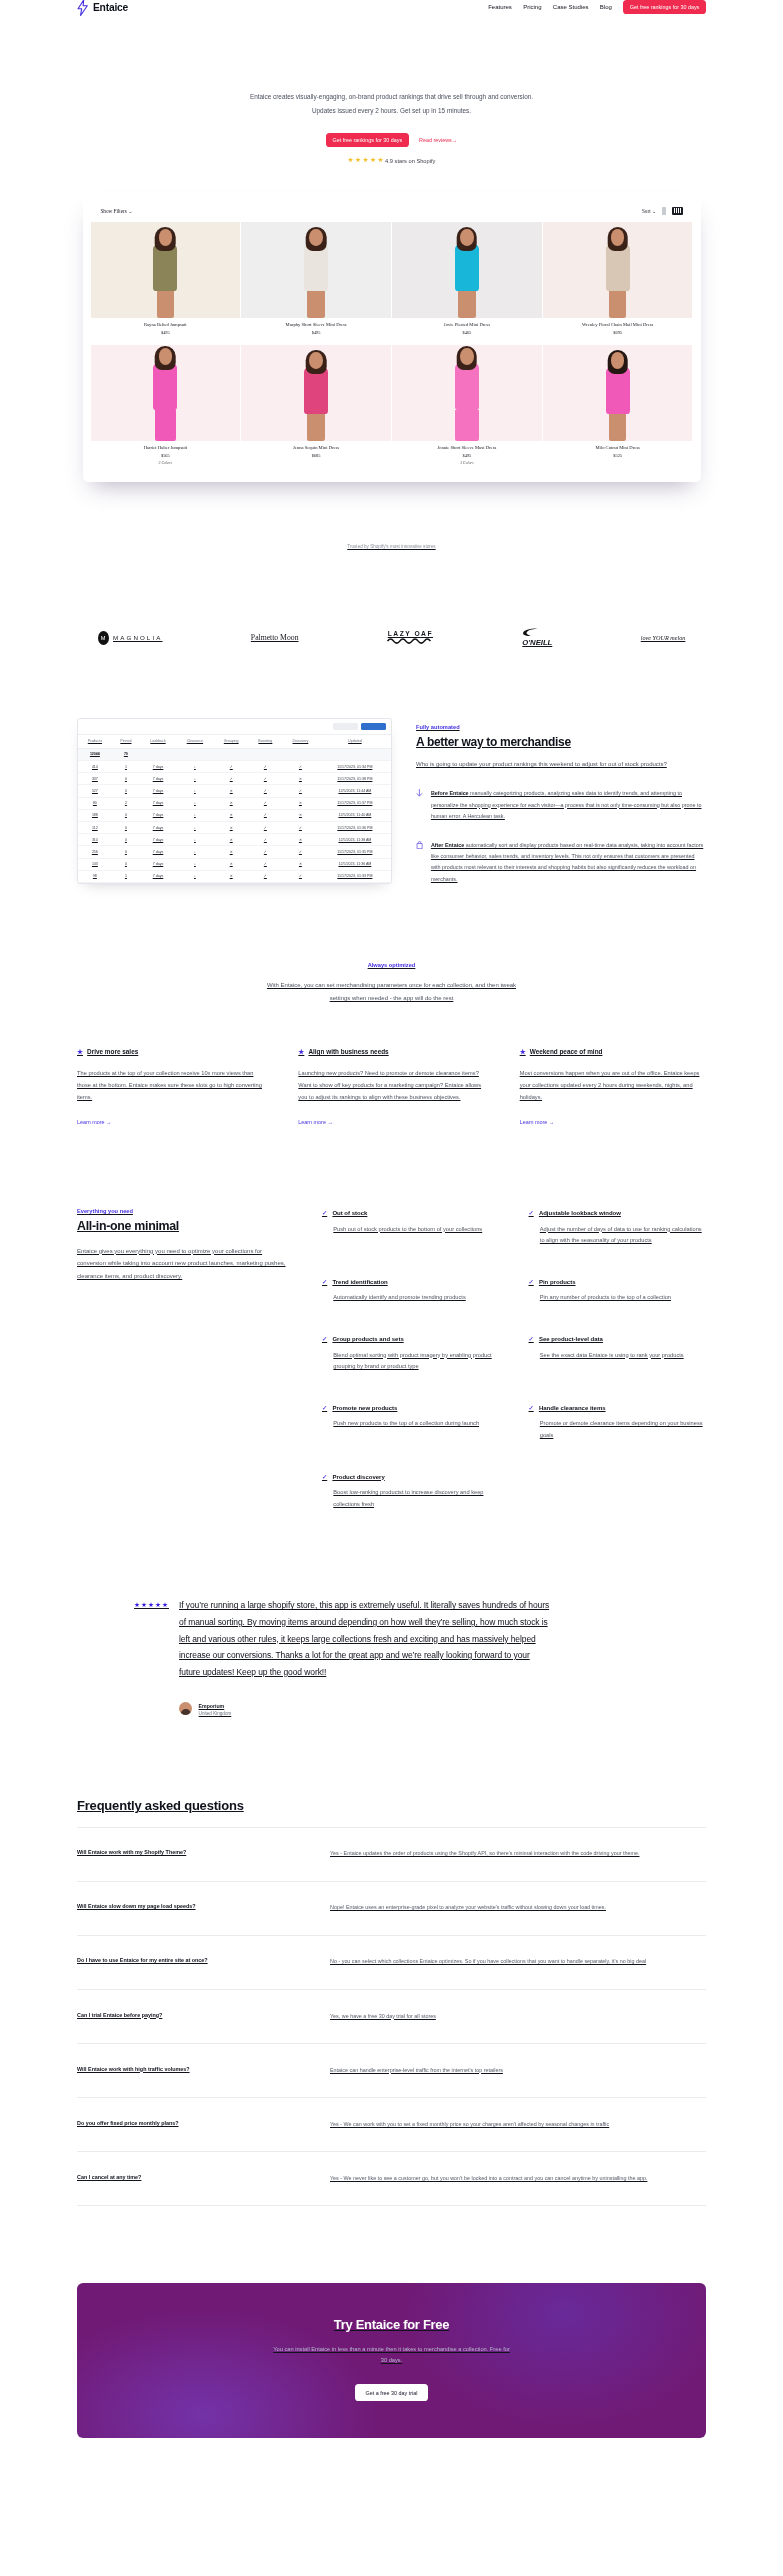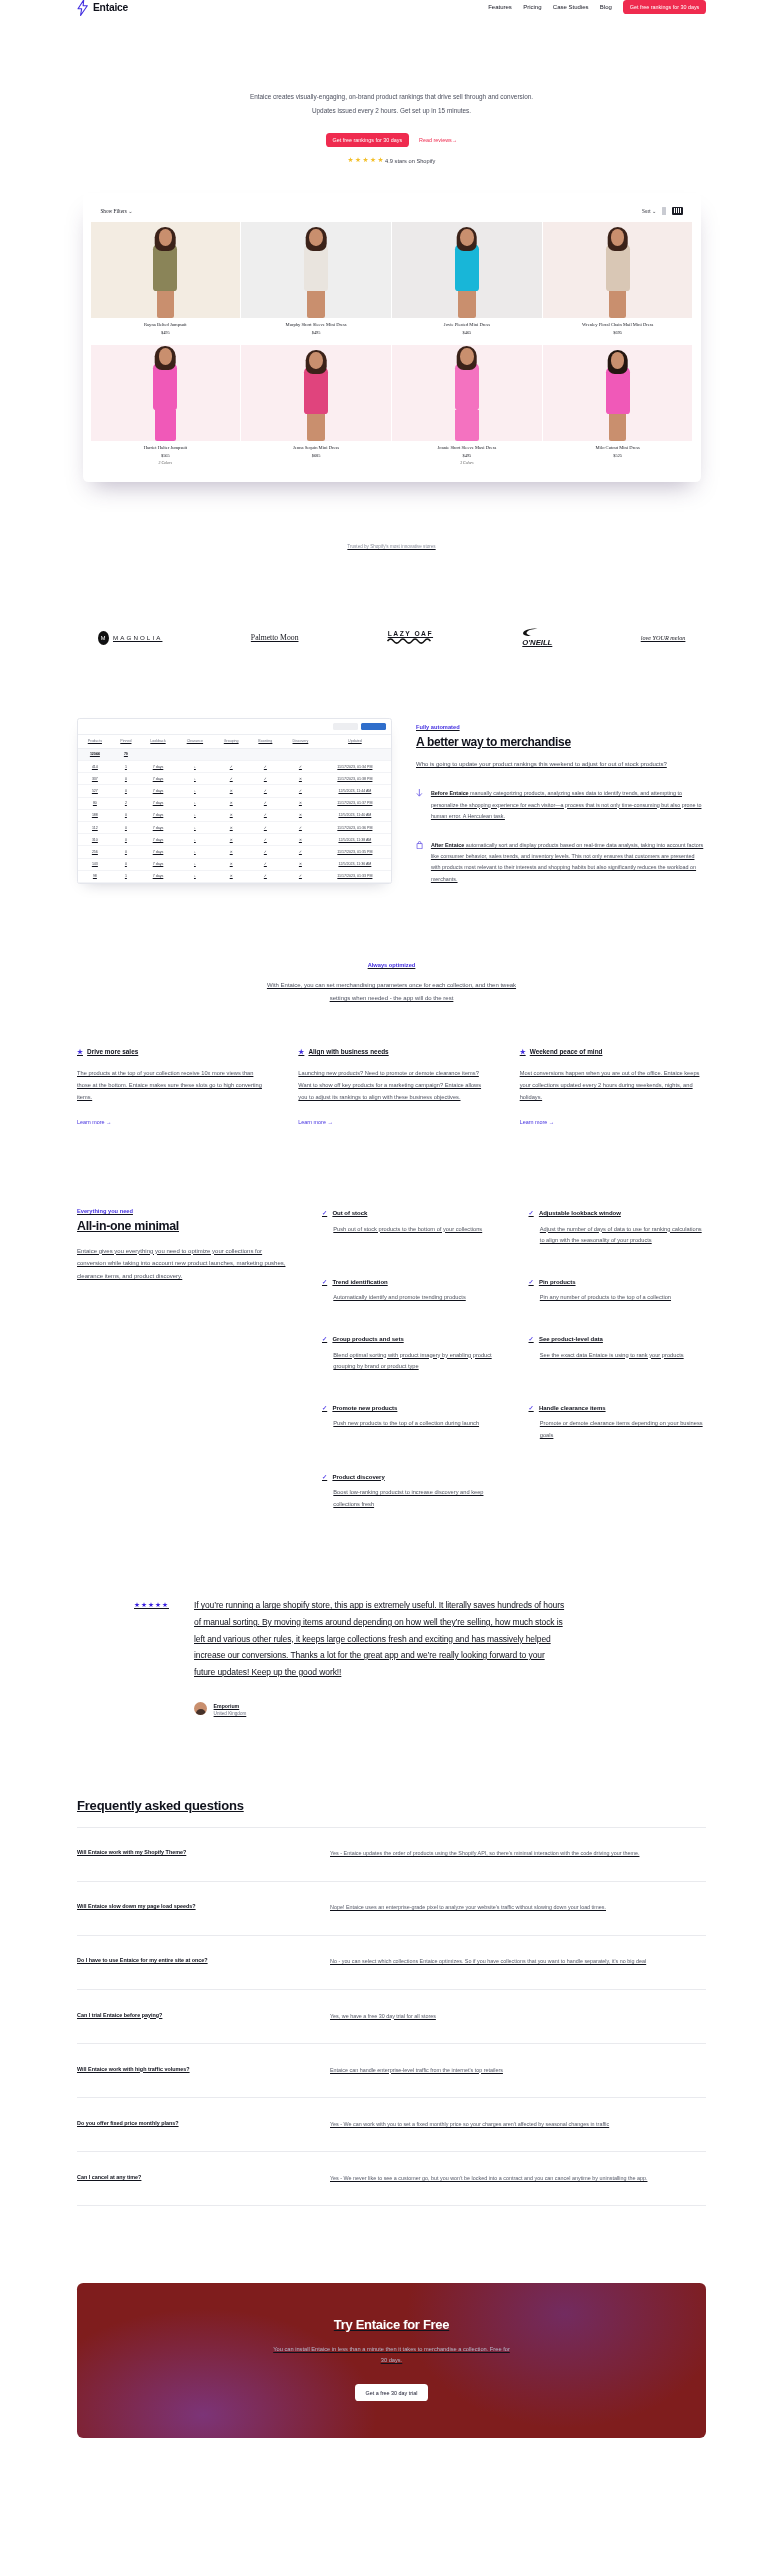--- a/index.html
+++ b/index.html
@@ -147,21 +147,21 @@
   .sec-platform { display:flex; gap: 31px; margin-top: 82px; align-items: flex-start; }
   .plat-left { width: 214px; }
   .plat-left h2 { font-size: 12.4px; font-weight: 700; margin-top: 5.2px; letter-spacing:-0.3px;}
   .plat-left p { margin-top: 11.3px; font-size: 6px; line-height: 2.1; color: #4f5361; }
   .feat-grid { flex: 1; display: grid; grid-template-columns: 1fr 1fr; gap: 32px 29px; padding-top: 2.1px;}
   .feat h4 { font-size: 6px; font-weight: 700; display:flex; gap:5.2px; align-items:flex-start;}
   .chk { color: #5b49e8; font-size: 6.2px; line-height: 1; }
   .feat p { margin-top: 7.2px; margin-left: 11.3px; font-size: 5.7px; line-height: 2.05; color: #50soon5361; color:#50545f; }
 
   
-  .sec-testimonial { margin-top: 87px; display: flex; gap: 19px; padding-left: 57px;}
+  .sec-testimonial { margin-top: 87px; display: flex; gap: 4px; padding-left: 57px;}
   .t-stars { color: #3c23e0; font-size: 6.7px; letter-spacing: 1px; padding-top: 3.1px; flex: 0 0 41px;}
   .t-body { max-width: 371px; }
   .t-quote { font-size: 8.5px; line-height: 1.95; font-weight: 500; letter-spacing: -0.1px; }
   .t-person { display: flex; align-items: center; gap: 6.2px; margin-top: 20.6px; }
   .t-ava { width: 13.4px; height: 13.4px; border-radius: 50%; background: #c98f6e; position:relative; overflow:hidden;}
   .t-ava::after{content:"";position:absolute;left:50%;top:6.7px;transform:translateX(-50%);
     width:10.3px;height:8.2px;border-radius:5.2px 5.2px 0 0;background:#46322a;}
   .t-name { font-size: 5.2px; font-weight: 700; }
   .t-loc { font-size: 4.6px; color: #6c7080; margin-top: 1.5px; }
 
@@ -169,21 +169,21 @@
   .sec-faq { margin-top: 82px; }
   .sec-faq h2 { font-size: 13px; font-weight: 700; letter-spacing: -0.2px;}
   .faq-row { display: flex; gap: 31px; padding: 20.6px 0; border-bottom: 0.5px solid #e9eaee; }
   .faq-row:first-of-type { border-top: 0.5px solid #e9eaee; margin-top: 13.4px; }
   .faq-q { width: 222px; font-size: 5.4px; font-weight: 700; line-height: 1.8; }
   .faq-a { flex: 1; font-size: 5.4px; line-height: 2.2; color: #565a68; }
 
   
   .sec-cta { margin-top: 77px; }
   .cta-box {
-    background: #7f1d1d; border-radius: 6.2px; padding: 34px 28px 37px; text-align: center;
+    background: #701a75; border-radius: 6.2px; padding: 34px 28px 37px; text-align: center;
     position: relative; overflow: hidden;
   }
   .cta-box::before{
     content:""; position:absolute; left:-10%; bottom:-60%; width:60%; height:150%;
     background: radial-gradient(ellipse at center, rgba(120,80,230,.45), transparent 65%);
   }
   .cta-box::after{
     content:""; position:absolute; right:-5%; top:-60%; width:55%; height:160%;
     background: radial-gradient(ellipse at center, rgba(90,70,220,.35), transparent 65%);
   }

